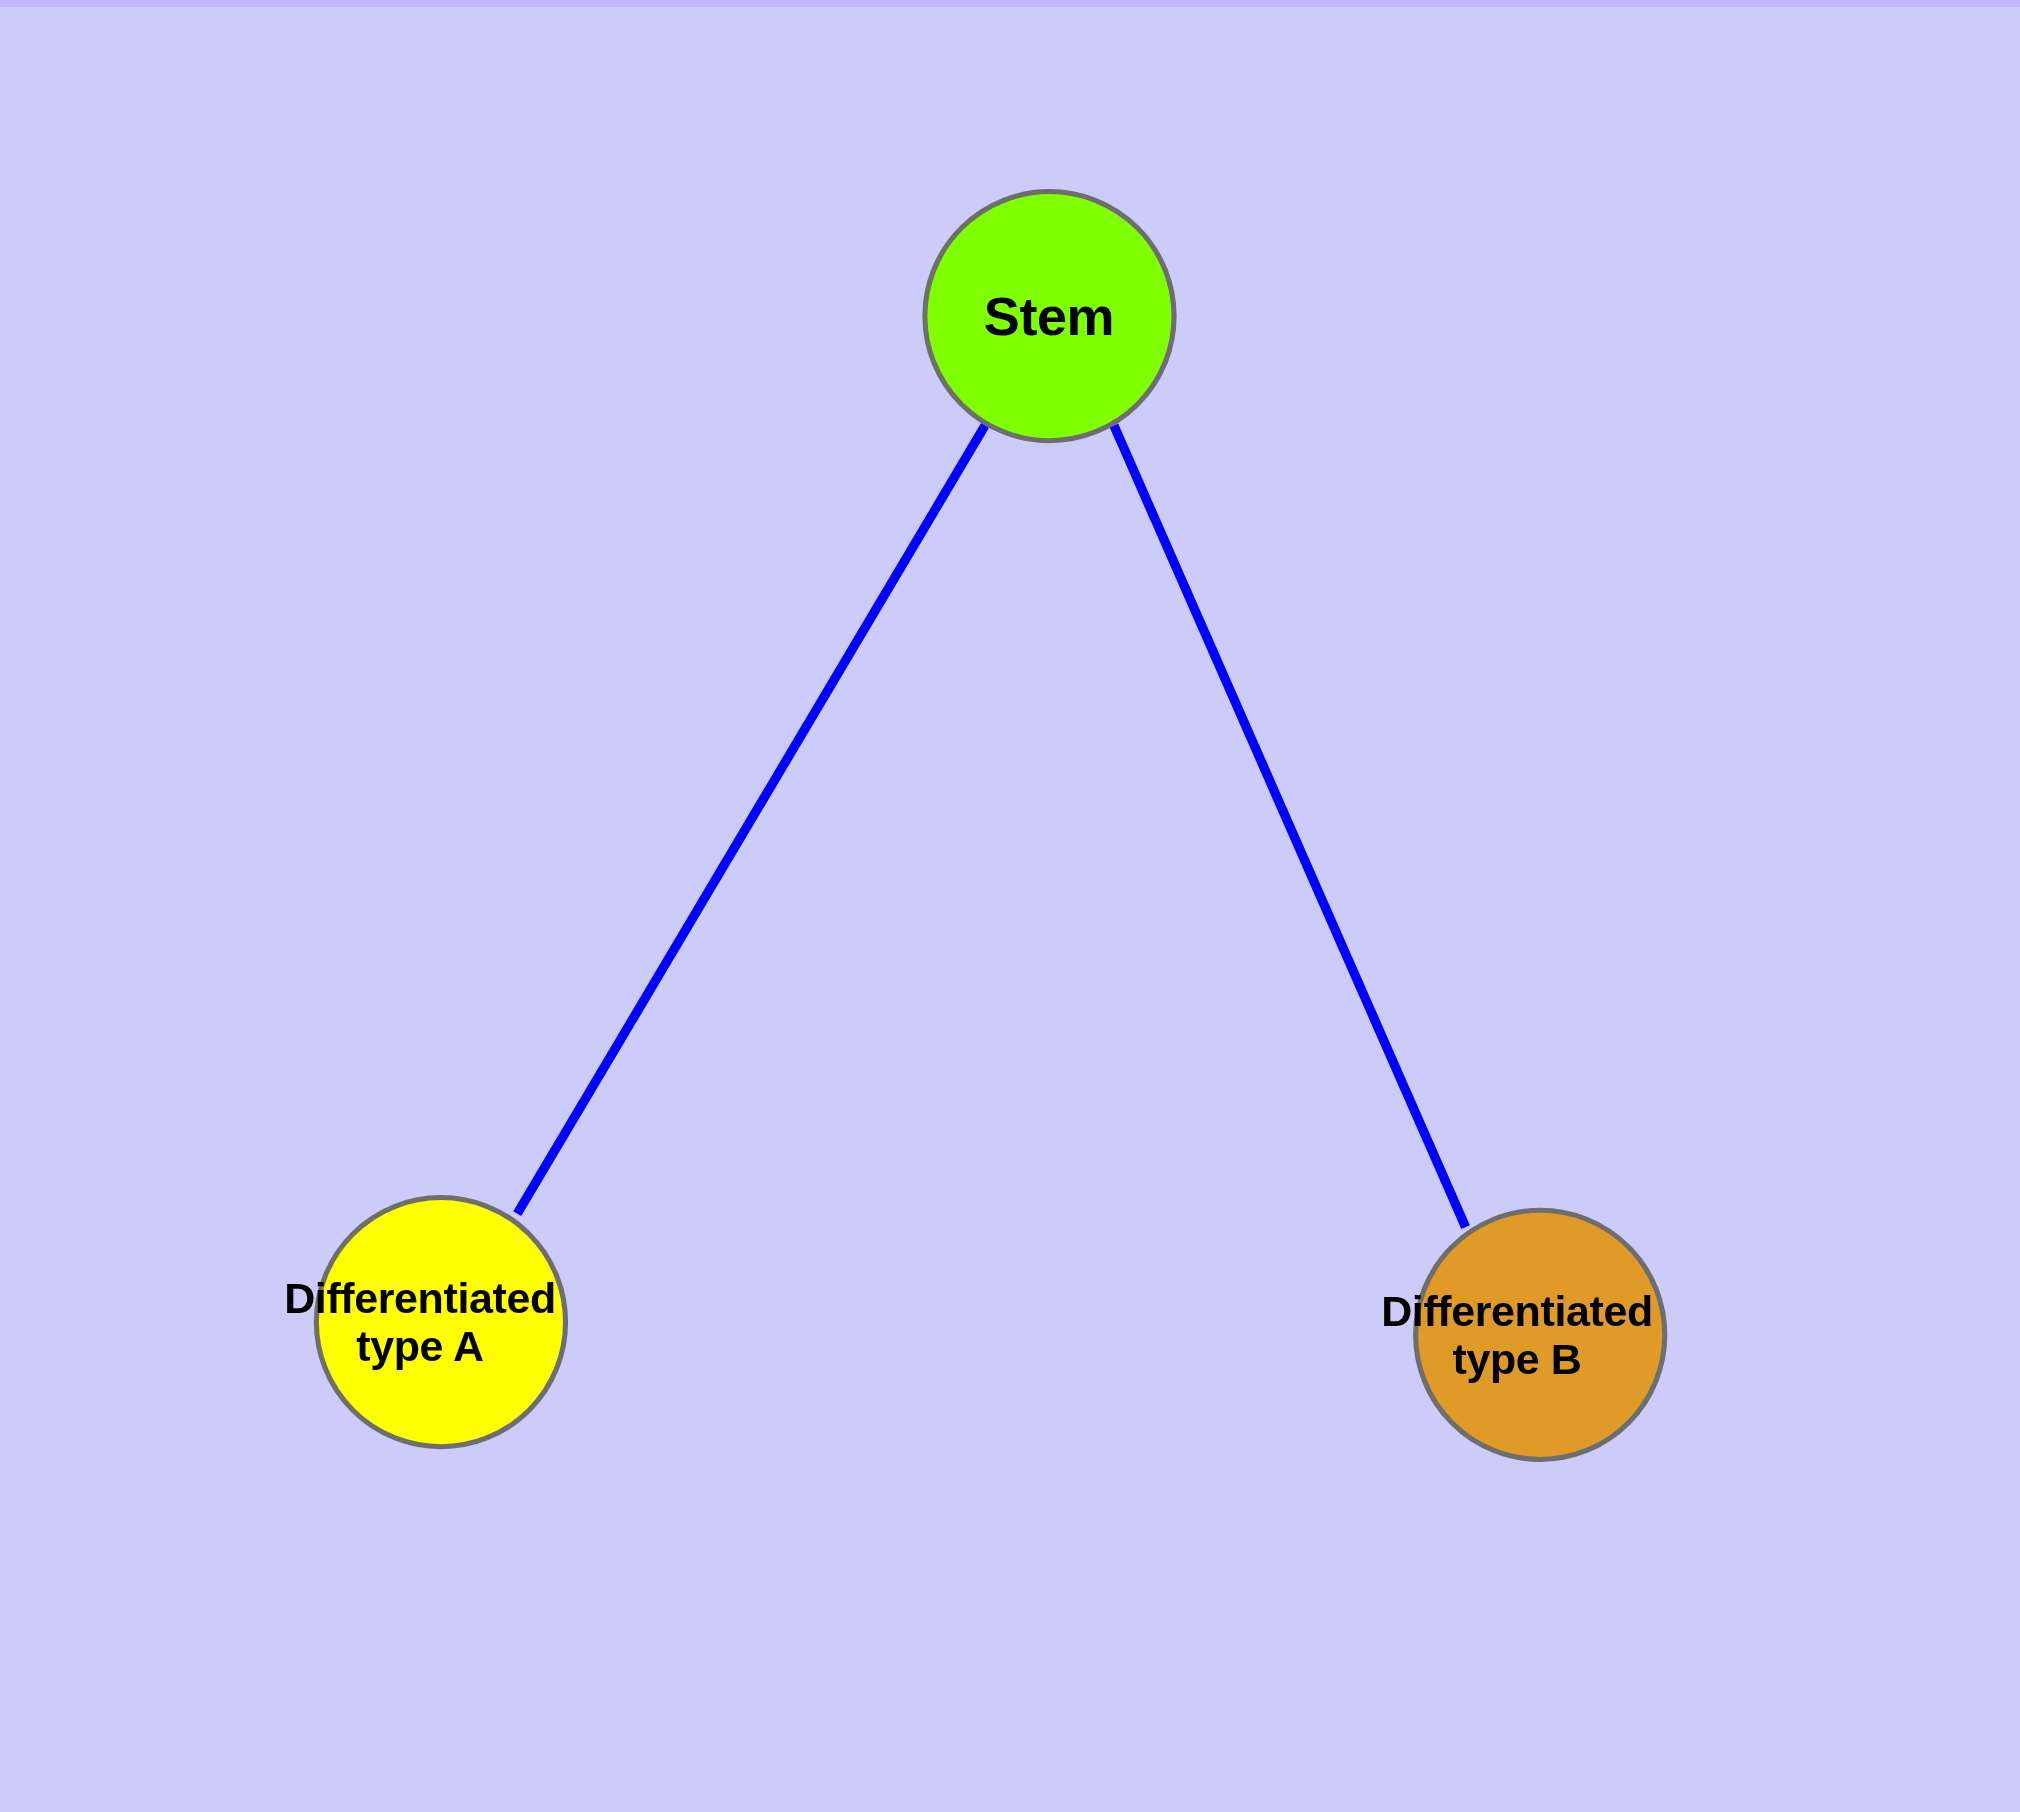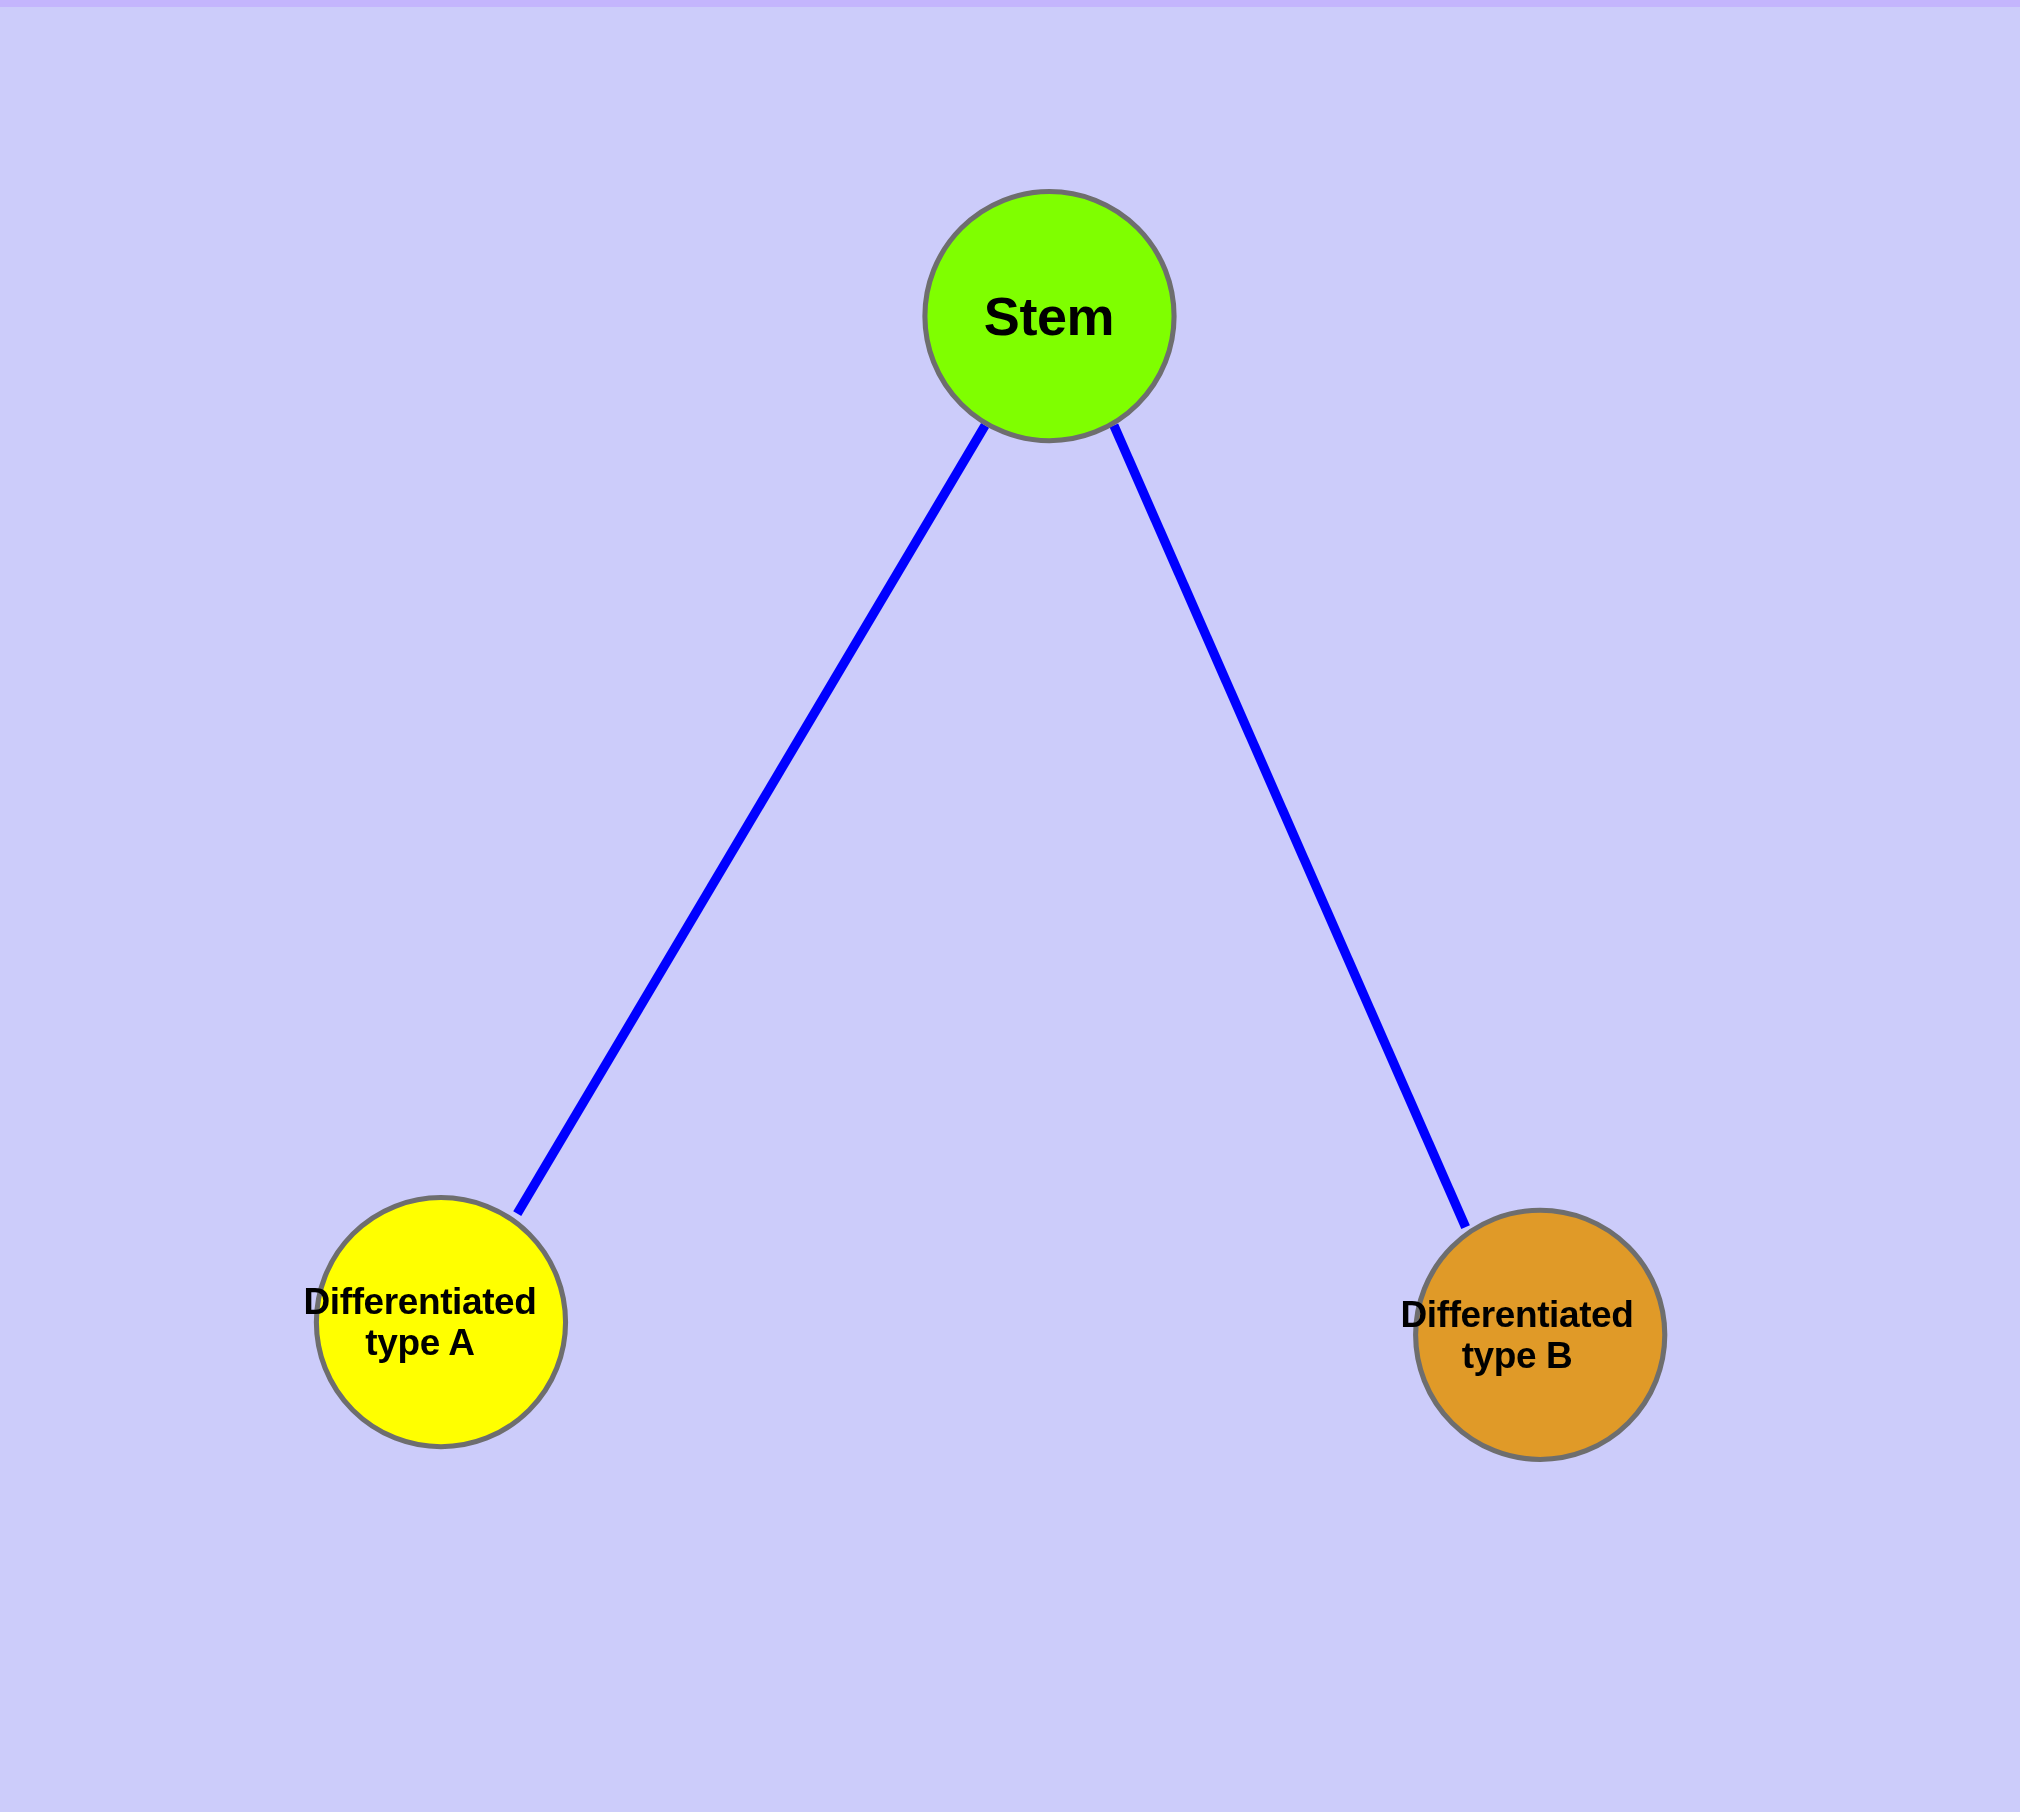--- a/index.html
+++ b/index.html
@@ -28,21 +28,21 @@
     position: absolute;
     left: 0;
     top: 0;
     width: 2021px;
     height: 1812px;
   }
   .node-label {
     position: absolute;
     color: #000000;
     font-weight: bold;
-    font-size: 37px;
+    font-size: 43px;
     line-height: 1.12;
     text-align: center;
     white-space: pre;
     letter-spacing: -0.4px;
     pointer-events: none;
     transform: translate(-50%, -50%);
   }
   .node-label.stem {
     font-size: 54px;
   }

